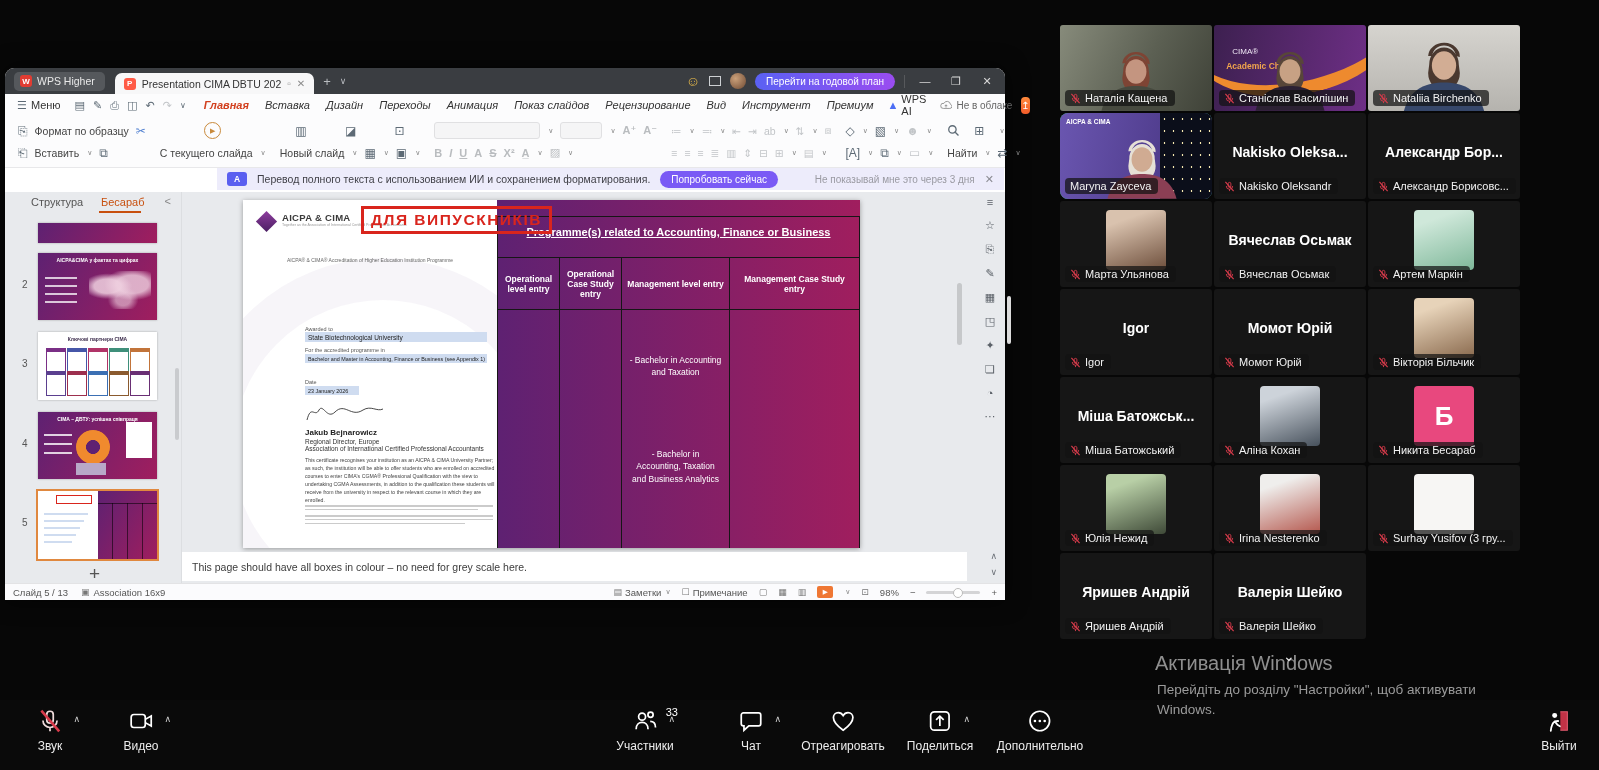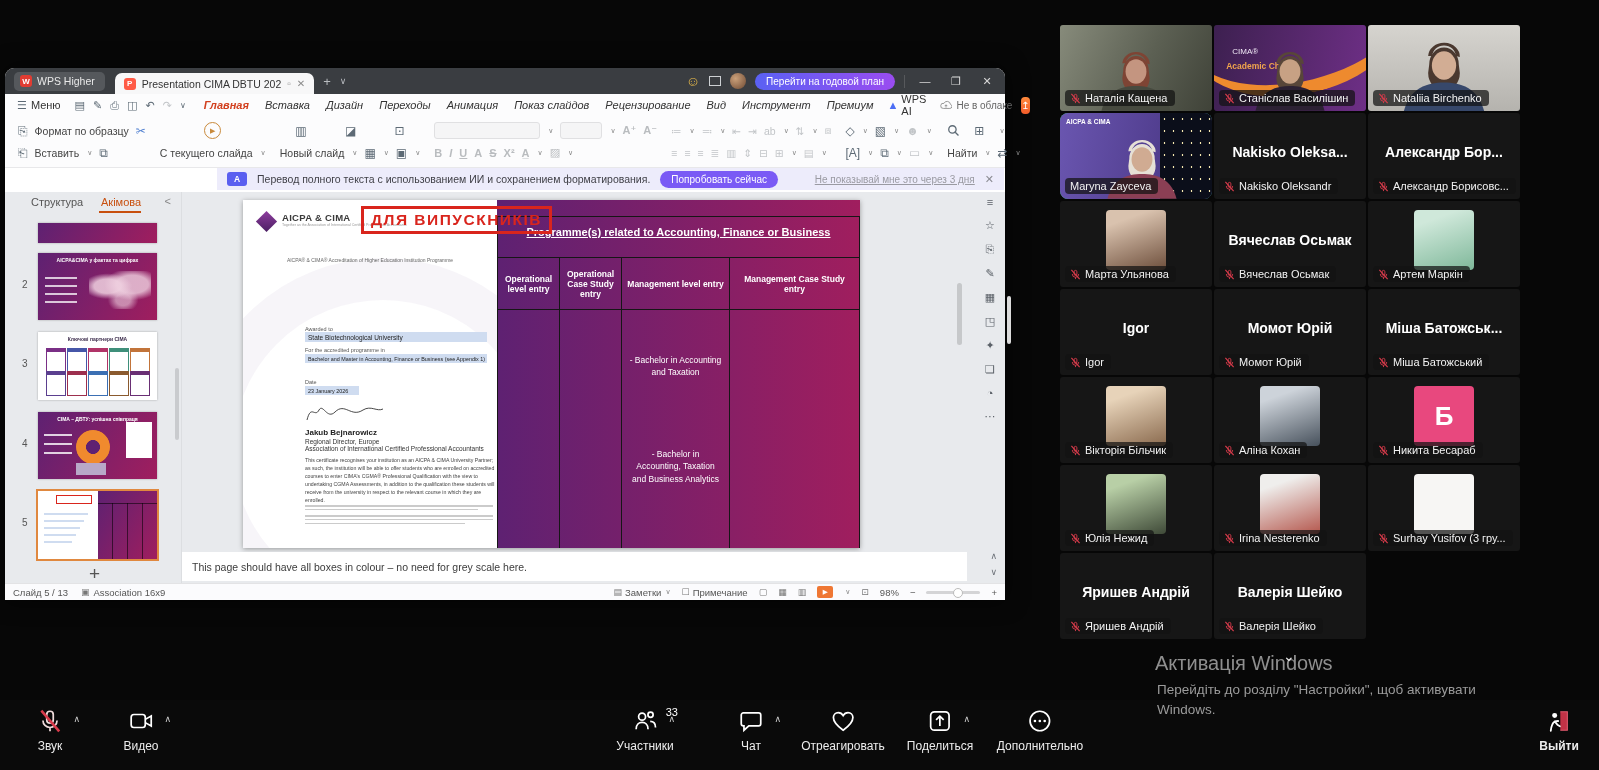--- a/index.html
+++ b/index.html
@@ -56,21 +56,21 @@
             font-size:7px;display:flex;align-items:center;justify-content:center;margin:0 auto;}
   .fmt{font-size:11px;color:#b9bcbf;font-weight:bold;}
 
   .notifbar{position:absolute;top:100px;left:0;right:0;height:24px;background:#fff;}
   .notif-inner{position:absolute;left:212px;right:1px;top:0;bottom:2px;background:#edecfb;display:flex;
                align-items:center;gap:10px;padding:0 10px;font-size:10.5px;color:#3f3f46;}
   .ai-chip{min-width:16px;height:14px;border-radius:3px;background:#5a5ff0;color:#fff;font-size:8.5px;
            font-weight:bold;display:flex;align-items:center;justify-content:center;padding:0 2px;}
   .trybtn{height:17px;border-radius:9px;background:#7a5af5;color:#fff;font-size:10px;padding:0 11px;
           display:flex;align-items:center;white-space:nowrap;}
-  .dismiss{margin-left:auto;color:#9a9aa2;font-size:10px;text-decoration:underline;white-space:nowrap;}
+  .dismiss{margin-left:auto;color:#9a9aa2;font-size:10px;white-space:nowrap;}
   .nx{color:#8b8b92;font-size:11px;}
 
   .content{position:absolute;top:124px;left:0;right:0;bottom:17px;background:#e8eaed;overflow:hidden;}
   .sidebar{position:absolute;left:0;top:0;width:176px;bottom:0;border-right:1px solid #dcdee1;}
   .stab{position:absolute;top:4px;font-size:11px;color:#555;}
   .stab.active{color:#c8500f;}
   .stab-underline{position:absolute;top:19px;height:2px;background:#c8500f;}
   .collapse{position:absolute;right:10px;top:3px;color:#888;font-size:11px;}
   .thumb{position:absolute;left:33px;width:119px;background:#fff;box-shadow:0 0 2px rgba(0,0,0,.3);overflow:hidden;}
   .tnum{position:absolute;left:17px;font-size:10px;color:#555;}
@@ -386,21 +386,21 @@
         <span class="trybtn">Попробовать сейчас</span>
         <span class="dismiss">Не показывай мне это через 3 дня</span>
         <span class="nx">✕</span>
       </div>
     </div>
 
     <div class="content">
 
       <div class="sidebar">
         <span class="stab" style="left:26px">Структура</span>
-        <span class="stab active" style="left:96px">Акімова</span>
+        <span class="stab active" style="left:96px">Бесараб</span>
         <span class="stab-underline" style="left:94px;width:42px"></span>
         <span class="collapse">&lt;</span>
         <div id="thumbs">
             <div class="thumb purplebg" style="top: 31px; height: 20px;"></div>
             <span class="tnum" style="top: 87px;">2</span>
             <div class="thumb purplebg" style="top: 61px; height: 67px;">
               <div class="tt-title">AICPA&amp;CIMA у фактах та цифрах</div>
               <div style="position: absolute; right: 6px; top: 18px; width: 62px; height: 38px; background: radial-gradient(at 30% 40%, rgba(240, 210, 225, 0.85) 22%, transparent 40%), radial-gradient(at 70% 35%, rgba(240, 210, 225, 0.8) 26%, transparent 46%), radial-gradient(at 55% 75%, rgba(240, 210, 225, 0.6) 15%, transparent 32%);"></div>
               <div style="position: absolute; left: 7px; top: 24px; width: 32px; height: 2px; background: rgba(255, 255, 255, 0.75);"></div>
               <div style="position: absolute; left: 7px; top: 32px; width: 32px; height: 2px; background: rgba(255, 255, 255, 0.75);"></div>
@@ -719,39 +719,39 @@
         <div class="pill">
           <svg viewBox="0 0 24 24" width="11" height="11">
             <rect x="9" y="3" width="6" height="11" rx="3" fill="none" stroke="#d83b4b" stroke-width="2"></rect>
             <path d="M5,11 a7,7 0 0 0 14,0 M12,18 v4" fill="none" stroke="#d83b4b" stroke-width="2"></path>
             <line x1="3" y1="2" x2="21" y2="22" stroke="#d83b4b" stroke-width="2.6"></line>
           </svg>
           <span>Момот Юрій</span>
         </div>
       </div>
       <div class="tile">
+        <div class="av" style="background: linear-gradient(160deg, rgb(231, 211, 185) 20%, rgb(138, 106, 78));"></div>
+        <div class="pill">
+          <svg viewBox="0 0 24 24" width="11" height="11">
+            <rect x="9" y="3" width="6" height="11" rx="3" fill="none" stroke="#d83b4b" stroke-width="2"></rect>
+            <path d="M5,11 a7,7 0 0 0 14,0 M12,18 v4" fill="none" stroke="#d83b4b" stroke-width="2"></path>
+            <line x1="3" y1="2" x2="21" y2="22" stroke="#d83b4b" stroke-width="2.6"></line>
+          </svg>
+          <span>Вікторія Більчик</span>
+        </div>
+      </div>
+      <div class="tile">
         <div class="biglabel">Міша  Батожськ...</div>
         <div class="pill">
           <svg viewBox="0 0 24 24" width="11" height="11">
             <rect x="9" y="3" width="6" height="11" rx="3" fill="none" stroke="#d83b4b" stroke-width="2"></rect>
             <path d="M5,11 a7,7 0 0 0 14,0 M12,18 v4" fill="none" stroke="#d83b4b" stroke-width="2"></path>
             <line x1="3" y1="2" x2="21" y2="22" stroke="#d83b4b" stroke-width="2.6"></line>
           </svg>
           <span>Міша Батожський</span>
-        </div>
-      </div>
-      <div class="tile">
-        <div class="av" style="background: linear-gradient(160deg, rgb(231, 211, 185) 20%, rgb(138, 106, 78));"></div>
-        <div class="pill">
-          <svg viewBox="0 0 24 24" width="11" height="11">
-            <rect x="9" y="3" width="6" height="11" rx="3" fill="none" stroke="#d83b4b" stroke-width="2"></rect>
-            <path d="M5,11 a7,7 0 0 0 14,0 M12,18 v4" fill="none" stroke="#d83b4b" stroke-width="2"></path>
-            <line x1="3" y1="2" x2="21" y2="22" stroke="#d83b4b" stroke-width="2.6"></line>
-          </svg>
-          <span>Вікторія Більчик</span>
         </div>
       </div>
       <div class="tile">
         <div class="av" style="background: linear-gradient(160deg, rgb(205, 211, 218) 20%, rgb(71, 81, 92));"></div>
         <div class="pill">
           <svg viewBox="0 0 24 24" width="11" height="11">
             <rect x="9" y="3" width="6" height="11" rx="3" fill="none" stroke="#d83b4b" stroke-width="2"></rect>
             <path d="M5,11 a7,7 0 0 0 14,0 M12,18 v4" fill="none" stroke="#d83b4b" stroke-width="2"></path>
             <line x1="3" y1="2" x2="21" y2="22" stroke="#d83b4b" stroke-width="2.6"></line>
           </svg>
@@ -899,21 +899,21 @@
         <span class="mico">
           <svg viewBox="0 0 24 24" width="26" height="26">
             <circle cx="12" cy="12" r="9" fill="none" stroke="#fff" stroke-width="1.6"></circle>
             <circle cx="7.5" cy="12" r="1.2" fill="#fff"></circle>
             <circle cx="12" cy="12" r="1.2" fill="#fff"></circle>
             <circle cx="16.5" cy="12" r="1.2" fill="#fff"></circle>
           </svg>
         </span>
         <span>Дополнительно</span>
       </div>
-      <div class="mitem" style="left: 1559px; font-weight: bold;">
+      <div class="mitem" style="left: 1559px;">
         <span class="mico">
           <svg viewBox="0 0 24 24" width="26" height="26">
             <rect x="13" y="3.5" width="6.5" height="17" fill="#c23246"></rect>
             <path d="M13,3.5 h6.5 v17 h-6.5" fill="none" stroke="#e05a6e" stroke-width="1"></path>
             <circle cx="7.8" cy="7" r="2.3" fill="#fff"></circle>
             <path d="M4.2,21 c0.4,-4.2 1.6,-7.2 3.6,-8.6 l3.2,-0.4 M7.8,12.4 l2.6,3.2 l2.2,1.2" stroke="#fff" stroke-width="1.7" fill="none" stroke-linecap="round"></path>
           </svg>
         </span>
         <span>Выйти</span>
       </div>

